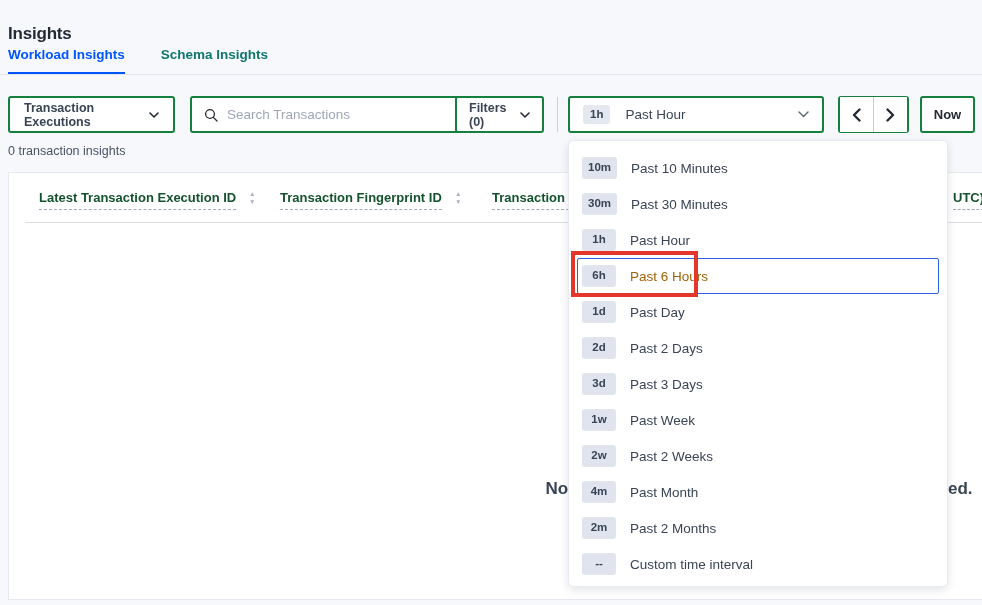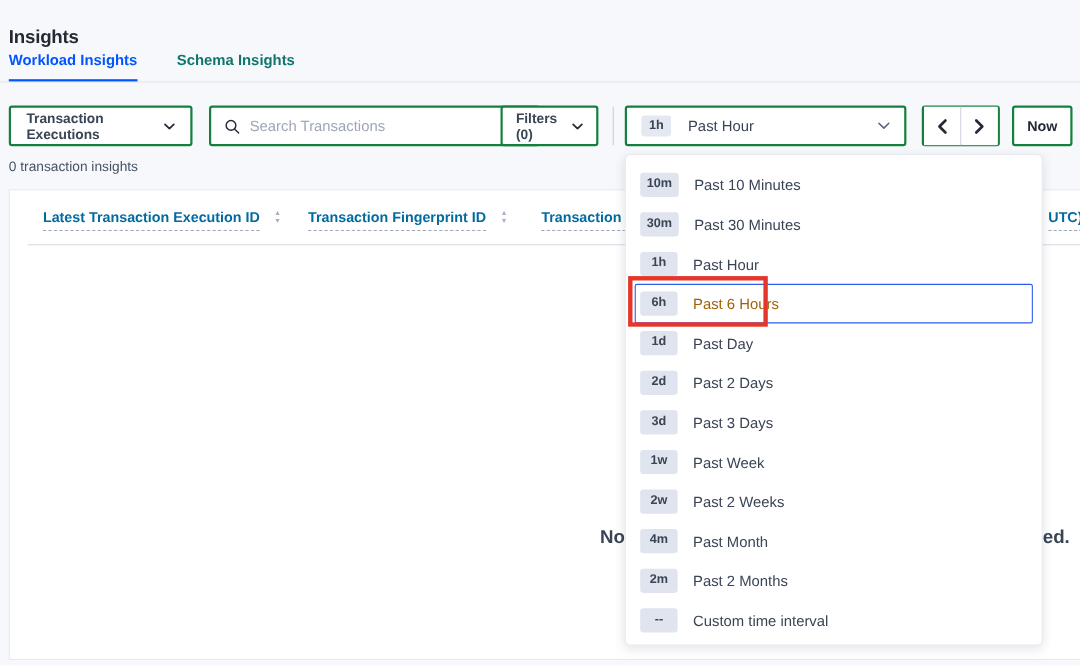--- a/index.html
+++ b/index.html
@@ -70,21 +70,21 @@
     font-size: 12.5px; color: #475366;
   }
 
   
   .table-card {
     position: absolute; left: 8px; top: 172px; width: 974px; height: 428px;
     background: #fff; border: 1px solid #E6E9F0; border-right: none;
   }
   .thead { position: relative; height: 50px; }
   .th {
-    position: absolute; top: 17px; font-size: 13px; font-weight: 700; color: #0369a1;
+    position: absolute; top: 17px; font-size: 13px; font-weight: 700; color: #14532d;
     padding-bottom: 4px; border-bottom: 1.5px dashed #9FA9BC; white-space: nowrap;
     cursor: pointer;
   }
   .th-1 { left: 30px; }
   .th-2 { left: 271px; }
   .th-3 { left: 483px; width: 77px; overflow: hidden; }
   .th-4 { left: 944px; }
   .sorter {
     position: absolute; top: 18px; display: flex; flex-direction: column; gap: 1px;
     color: #A8B1C3; font-size: 6.5px; line-height: 1; cursor: pointer;

